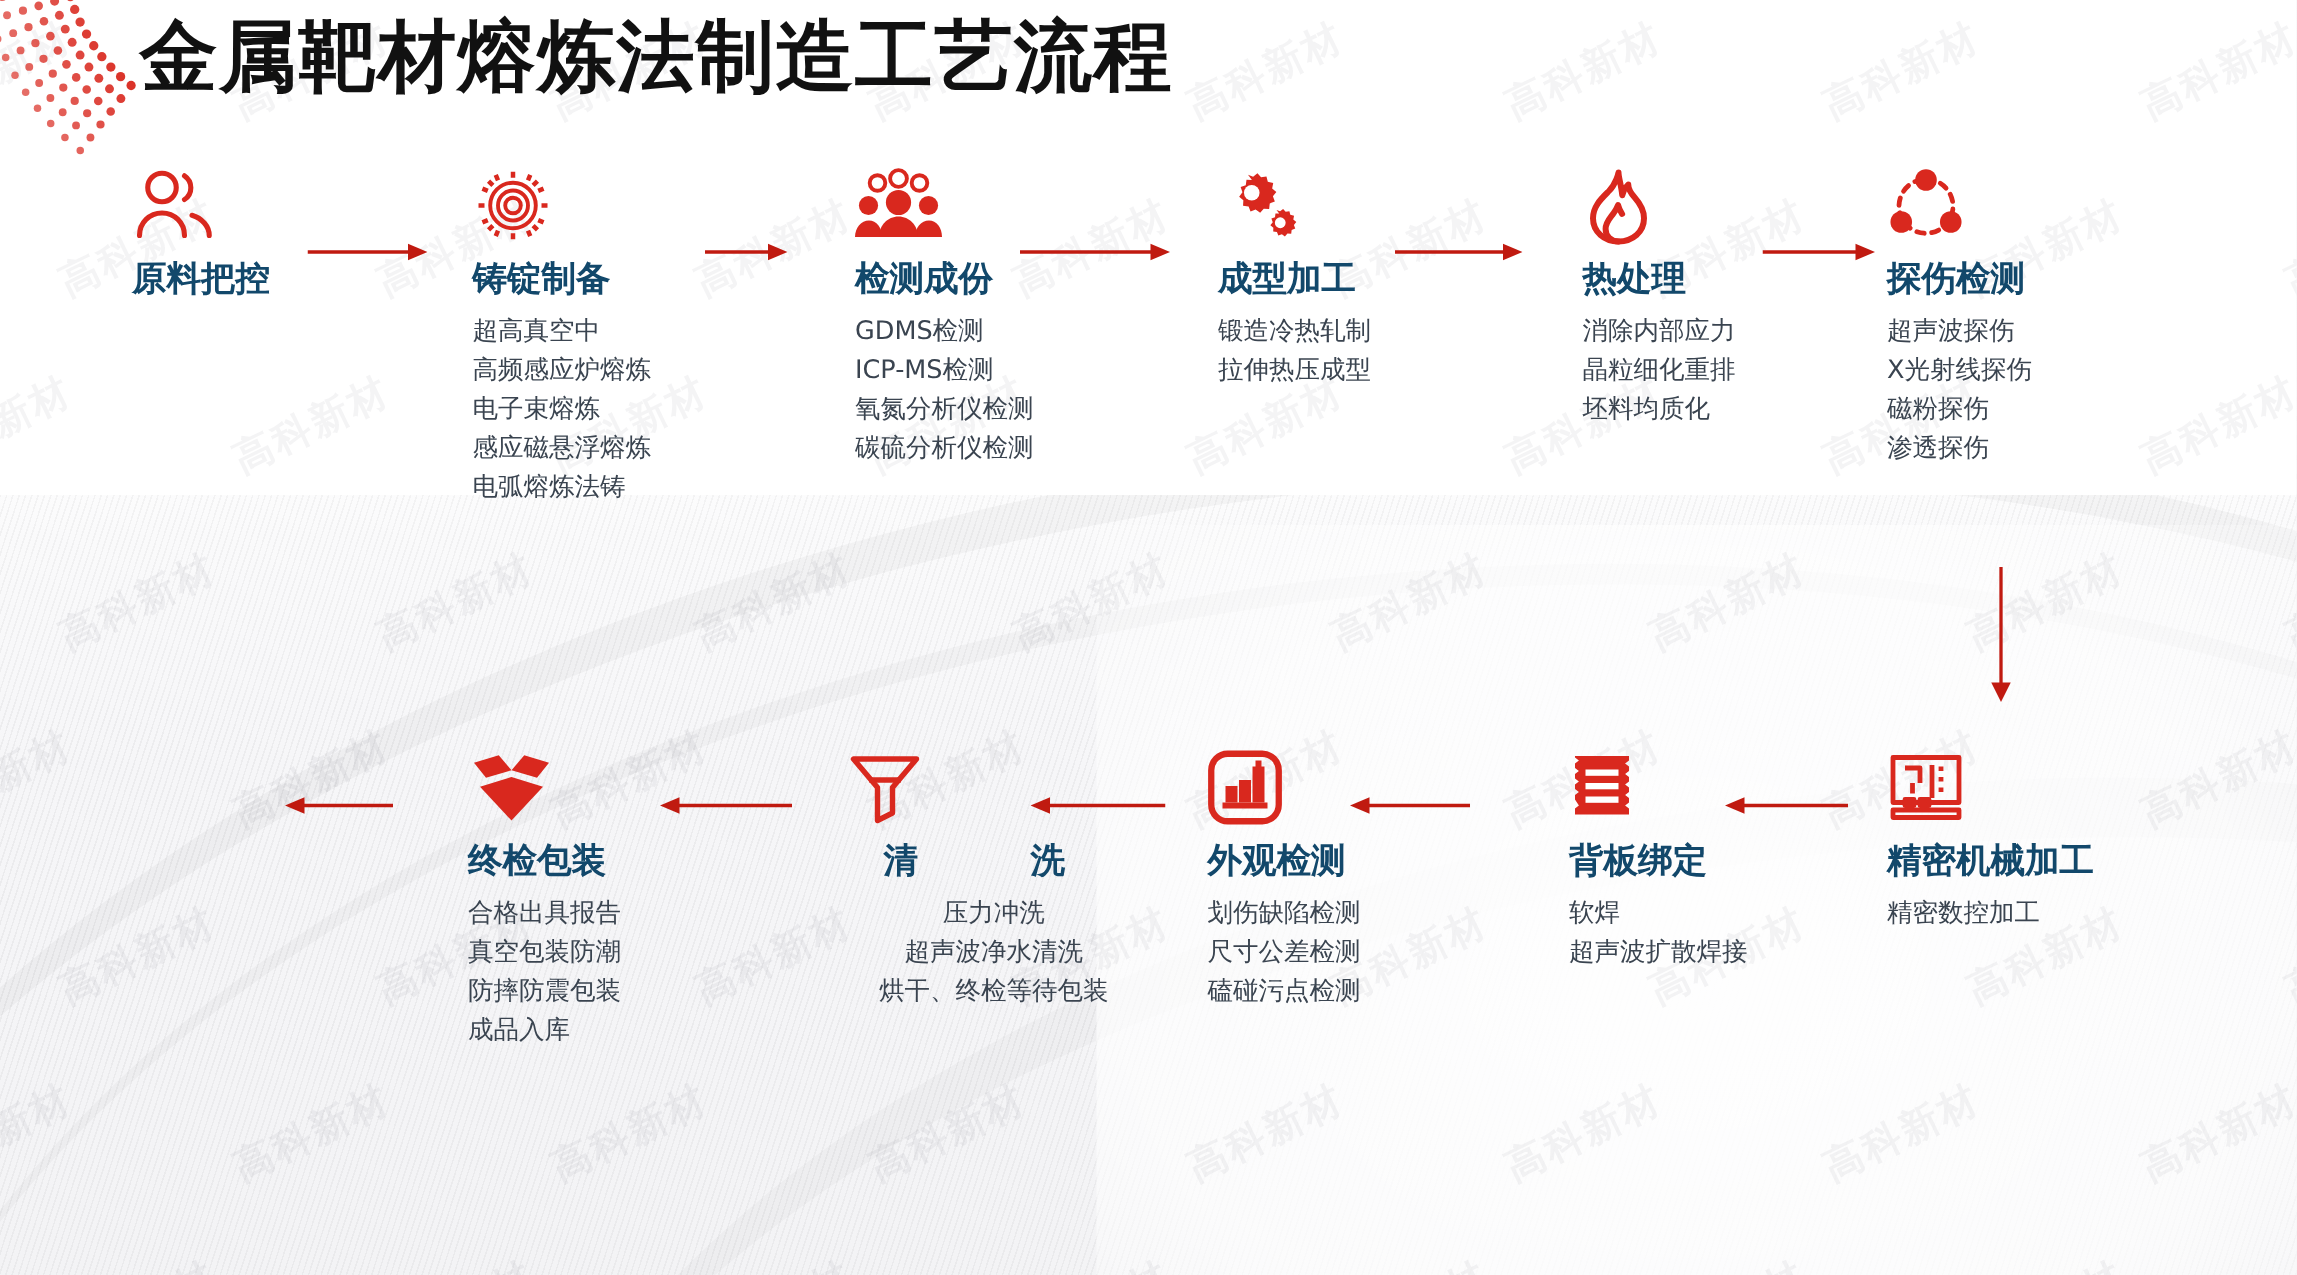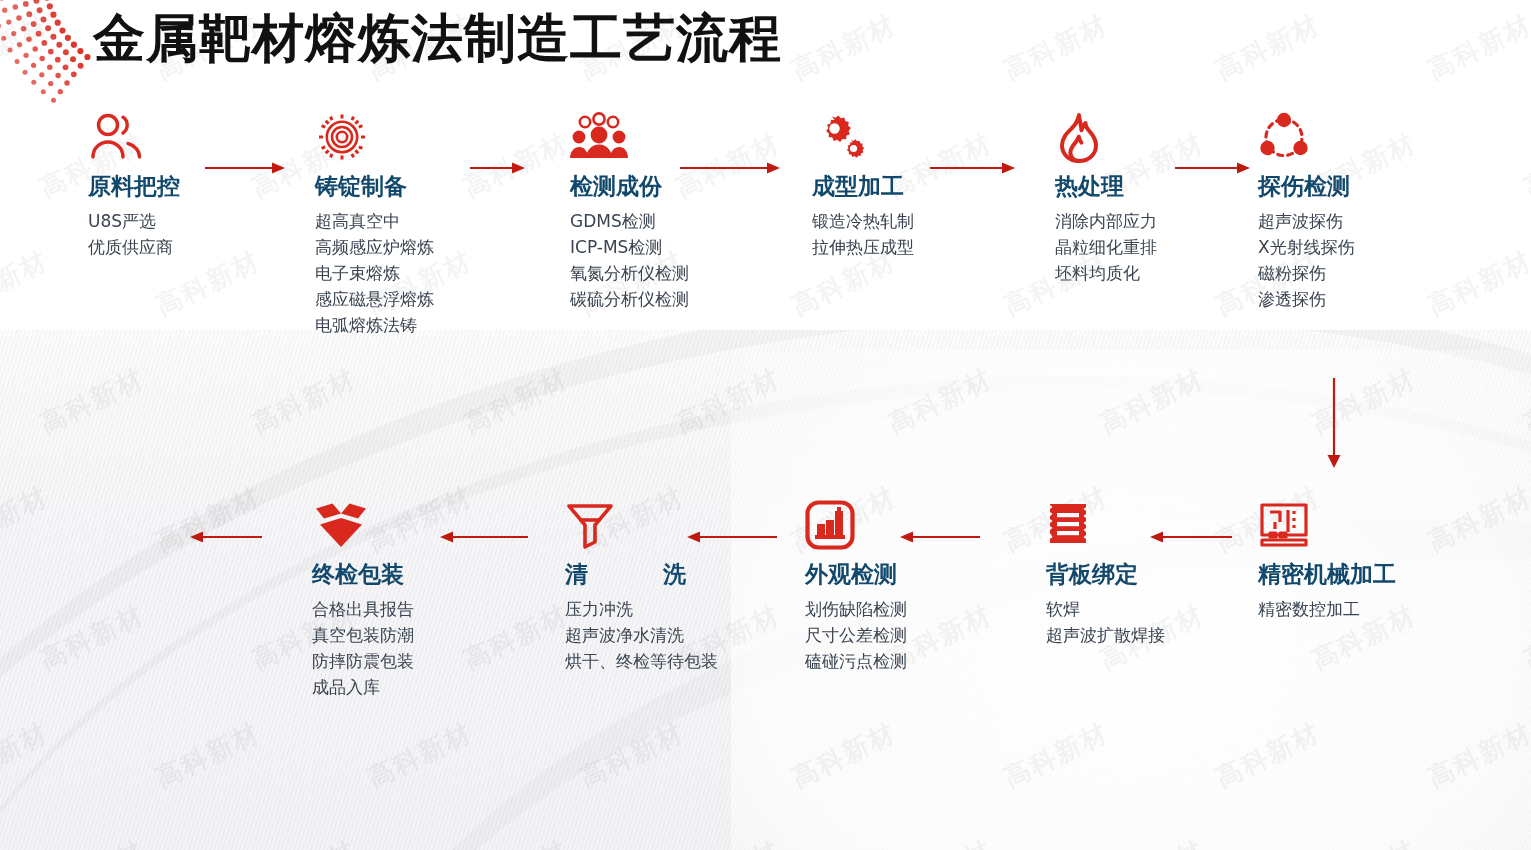--- a/index.html
+++ b/index.html
@@ -261,24 +261,20 @@
         <svg width="58" height="50" viewBox="0 0 58 50">
           <g fill="none" stroke="#d9281e" stroke-width="3.4" stroke-linecap="round" stroke-linejoin="round">
       <circle cx="20" cy="13" r="9.5"></circle>
       <path d="M5 45c0-8.6 6.7-15 15-15s15 6.4 15 15"></path>
       <path d="M35 5.2a9.5 9.5 0 0 1 0 15.8"></path>
       <path d="M40 31.5c6.6 1.9 11.5 7.4 11.5 13.5"></path>
      </g>
         </svg>
       </span>
       <h3>原料把控</h3>
-      <ul>
-        <li>U8S严选</li>
-        <li>优质供应商</li>
-      </ul>
     </div>
     <div class="step r1" style="left: 315px;">
       <span class="icon">
         <svg width="54" height="52" viewBox="0 0 54 52">
           <g fill="none" stroke="#d9281e" stroke-width="2.6">
       <circle cx="27" cy="25" r="5.2"></circle>
             <circle cx="27" cy="25" r="10"></circle>
             <circle cx="27" cy="25" r="15.2"></circle>
       <g stroke-width="3">
       <path d="M27 6.5v-4M27 43.5v4M8 25h-4M46 25h4M13.6 11.6l-2.9-2.9M40.4 38.4l2.9 2.9M40.4 11.6l2.9-2.9M13.6 38.4l-2.9 2.9
@@ -386,21 +382,21 @@
         </svg>
       </span>
       <h3>终检包装</h3>
       <ul>
         <li>合格出具报告</li>
         <li>真空包装防潮</li>
         <li>防摔防震包装</li>
         <li>成品入库</li>
       </ul>
     </div>
-    <div class="step r2" style="left: 565px; width: 195px;">
+    <div class="step r2" style="left: 565px; width: 195px; text-align: center;">
       <span class="icon">
         <svg width="50" height="50" viewBox="0 0 50 50">
           <g fill="none" stroke="#d9281e" stroke-width="3.6" stroke-linejoin="round">
       <path d="M4 6h42L30 25v17l-10 5V25z"></path>
       <path d="M14.5 20h21"></path>
      </g>
         </svg>
       </span>
       <h3 class="spaced" style="letter-spacing: 26px;">清　洗</h3>
       <ul>

